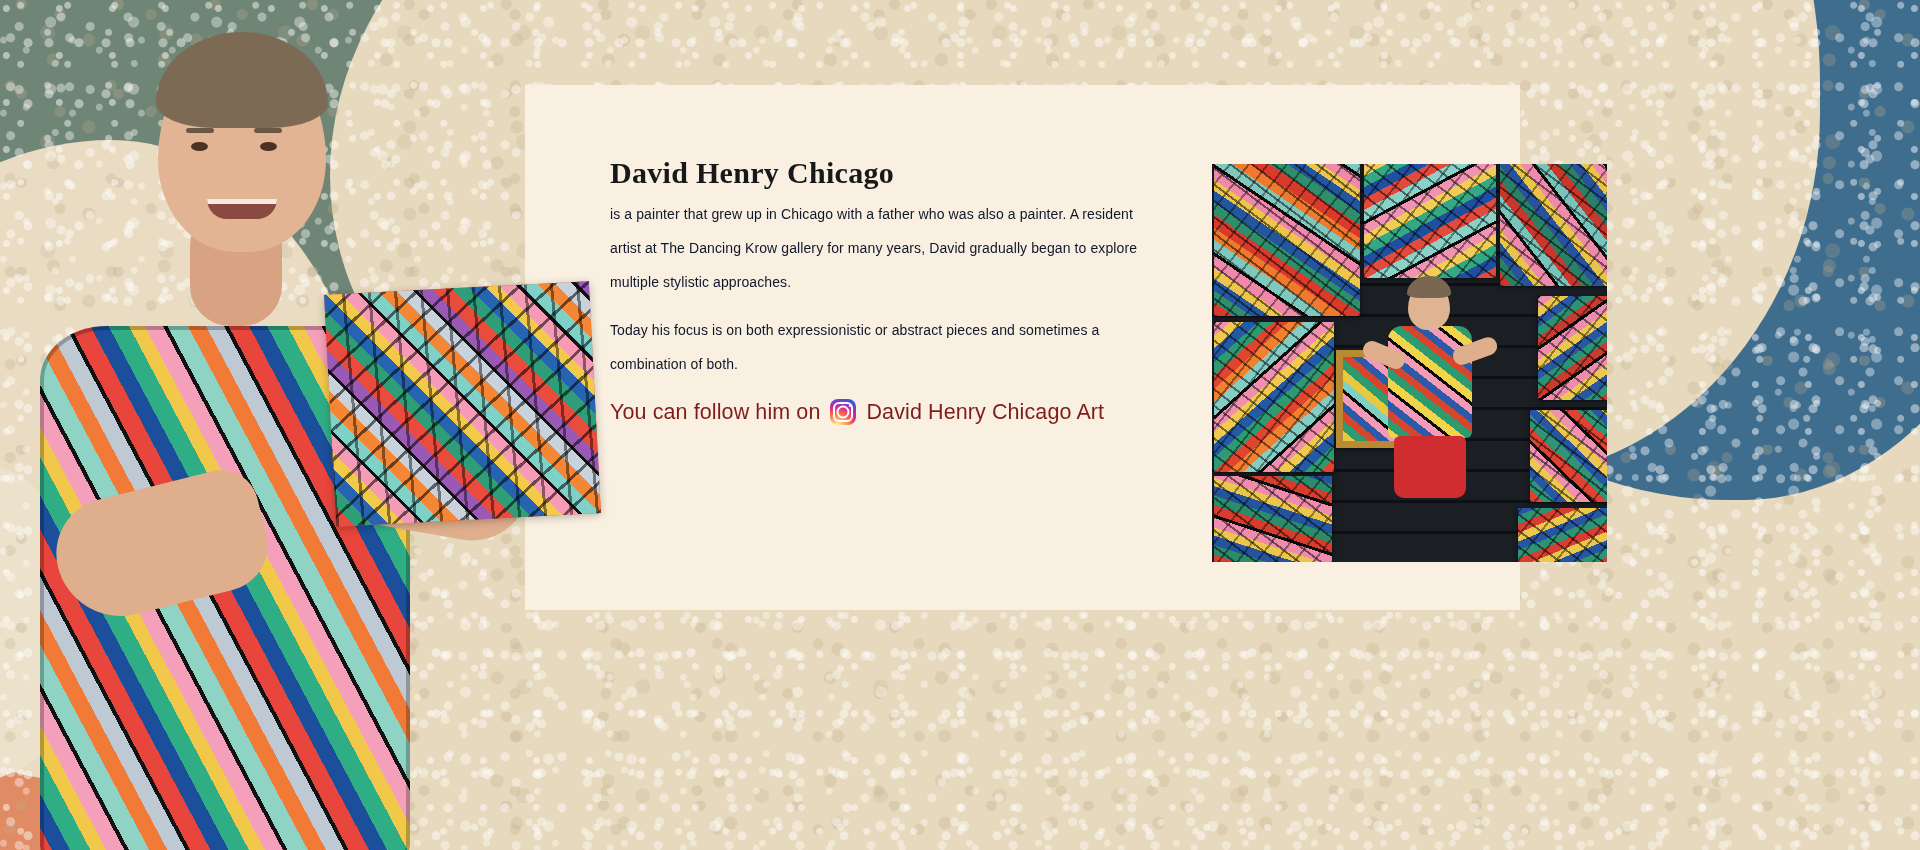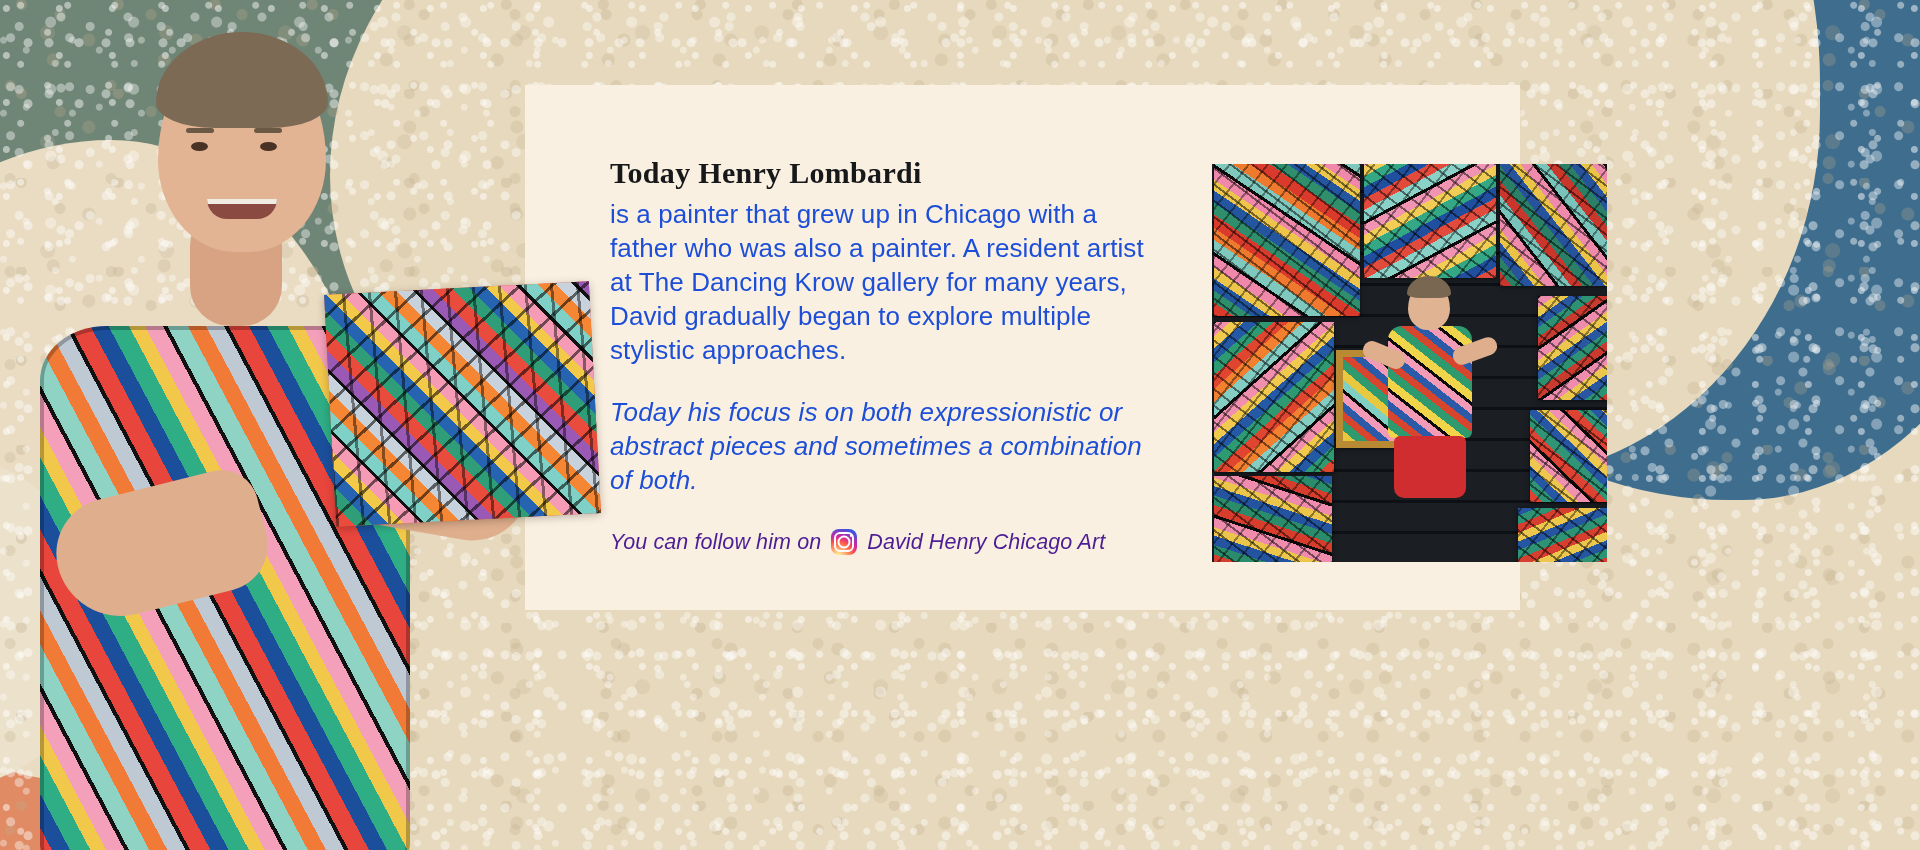--- a/index.html
+++ b/index.html
@@ -99,31 +99,31 @@
     font-family:"Liberation Serif", serif;
     font-weight:bold;
     font-size:30px;
     color:#16181a;
     letter-spacing:.3px;
     margin:0 0 6px 0;
     line-height:1.2;
   }
 
   .para{
-    font-size:26px;
+    font-size:14px;
     line-height:34px;
-    color:#1d4ed8;
+    color:#0f172a;
     margin:0;
     letter-spacing:.1px;
   }
-  .para + .para{margin-top:28px;font-style:italic;}
+  .para + .para{margin-top:14px;}
 
   .follow-line{
     display:flex;align-items:center;gap:0;
-    font-size:21.5px;line-height:34px;color:#4c1d95;
+    font-size:21.5px;line-height:34px;color:#7f1d1d;
   }
   .ig-icon{
     display:inline-block;width:26px;height:26px;
     margin:0 10px;flex:0 0 auto;position:relative;
     border-radius:8px;
     background:
       radial-gradient(circle at 28% 107%,
         #fdf497 0%, #fdf497 5%, #fd5949 45%, #d6249f 60%, #285AEB 90%);
   }
   .ig-icon .ig-frame{
@@ -296,21 +296,21 @@
   <div class="blob blob-cream-c"></div>
   <div class="blob blob-orange"></div>
   <div class="blob blob-cream-a"></div>
   <div class="blob blob-cream-d"></div>
   <div class="bg-texture"></div>
 </div>
 
 <section class="card">
   <div class="card-inner">
 
-    <h1 class="headline">Today Henry Lombardi</h1>
+    <h1 class="headline">David Henry Chicago</h1>
 
     <p class="para">is a painter that grew up in Chicago with a father who was also a painter. A resident artist at The Dancing Krow gallery for many years, David gradually began to explore multiple stylistic approaches.</p>
 
     <p class="para">Today his focus is on both expressionistic or abstract pieces and sometimes a combination of both.</p>
 
     <div class="para follow-line">
       <span>You can follow him on</span>
       <span class="ig-icon">
         <span class="ig-frame"></span>
         <span class="ig-lens"></span>

